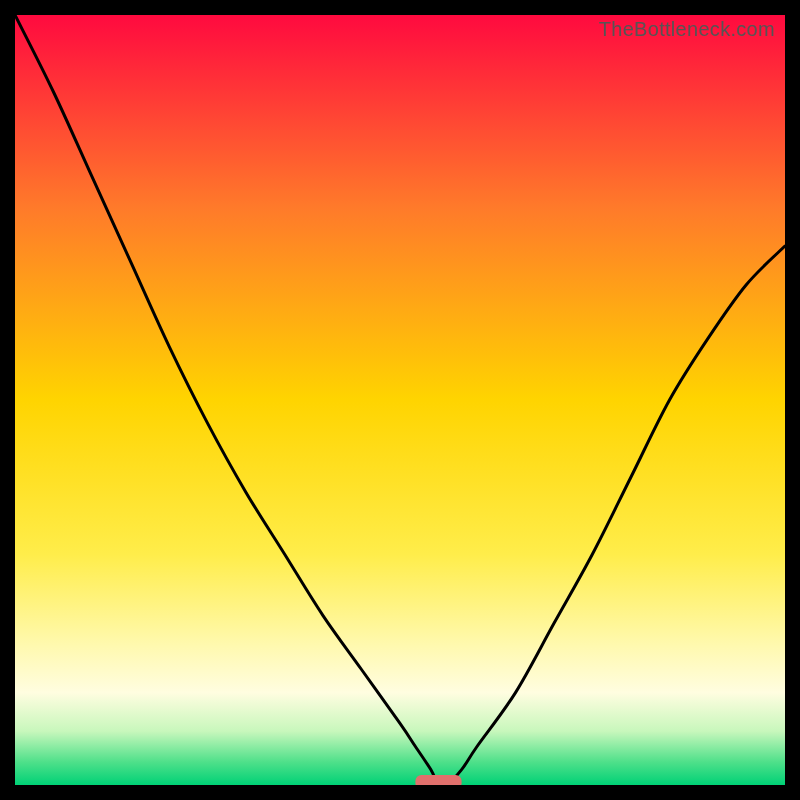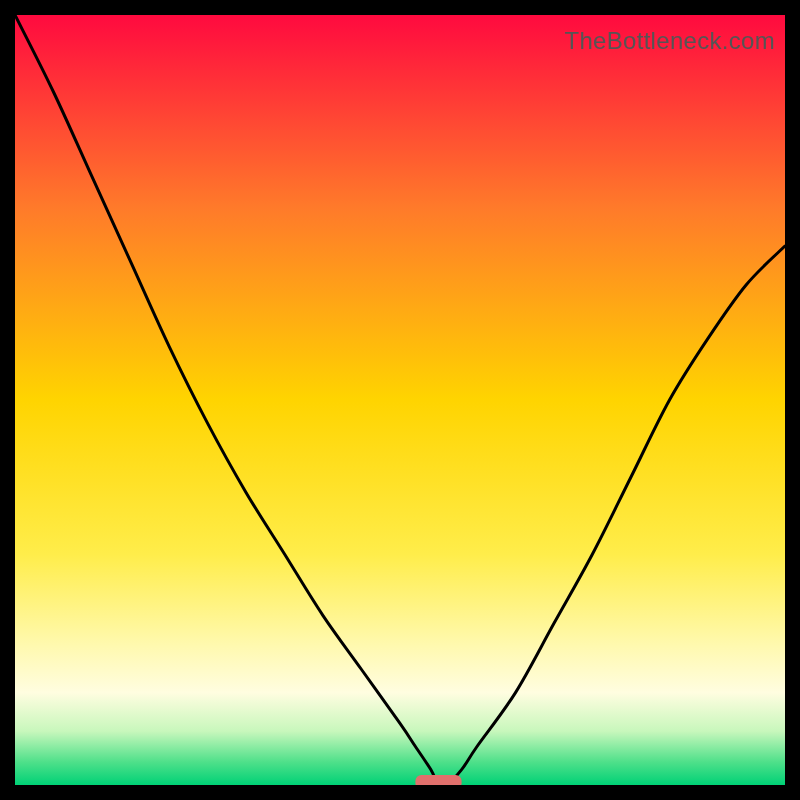--- a/index.html
+++ b/index.html
@@ -21,24 +21,24 @@
   }
   .plot-area {
     position: absolute;
     left: 0;
     top: 0;
     width: 770px;
     height: 770px;
   }
   .watermark {
     position: absolute;
-    top: 12px;
+    top: 3px;
     right: 10px;
     color: #555;
-    font-size: 24px;
+    font-size: 20px;
     font-weight: 500;
     letter-spacing: 0.3px;
     z-index: 10;
   }
 </style>
 </head>
 <body>
 
 <div class="frame">
   <div class="watermark">TheBottleneck.com</div>

